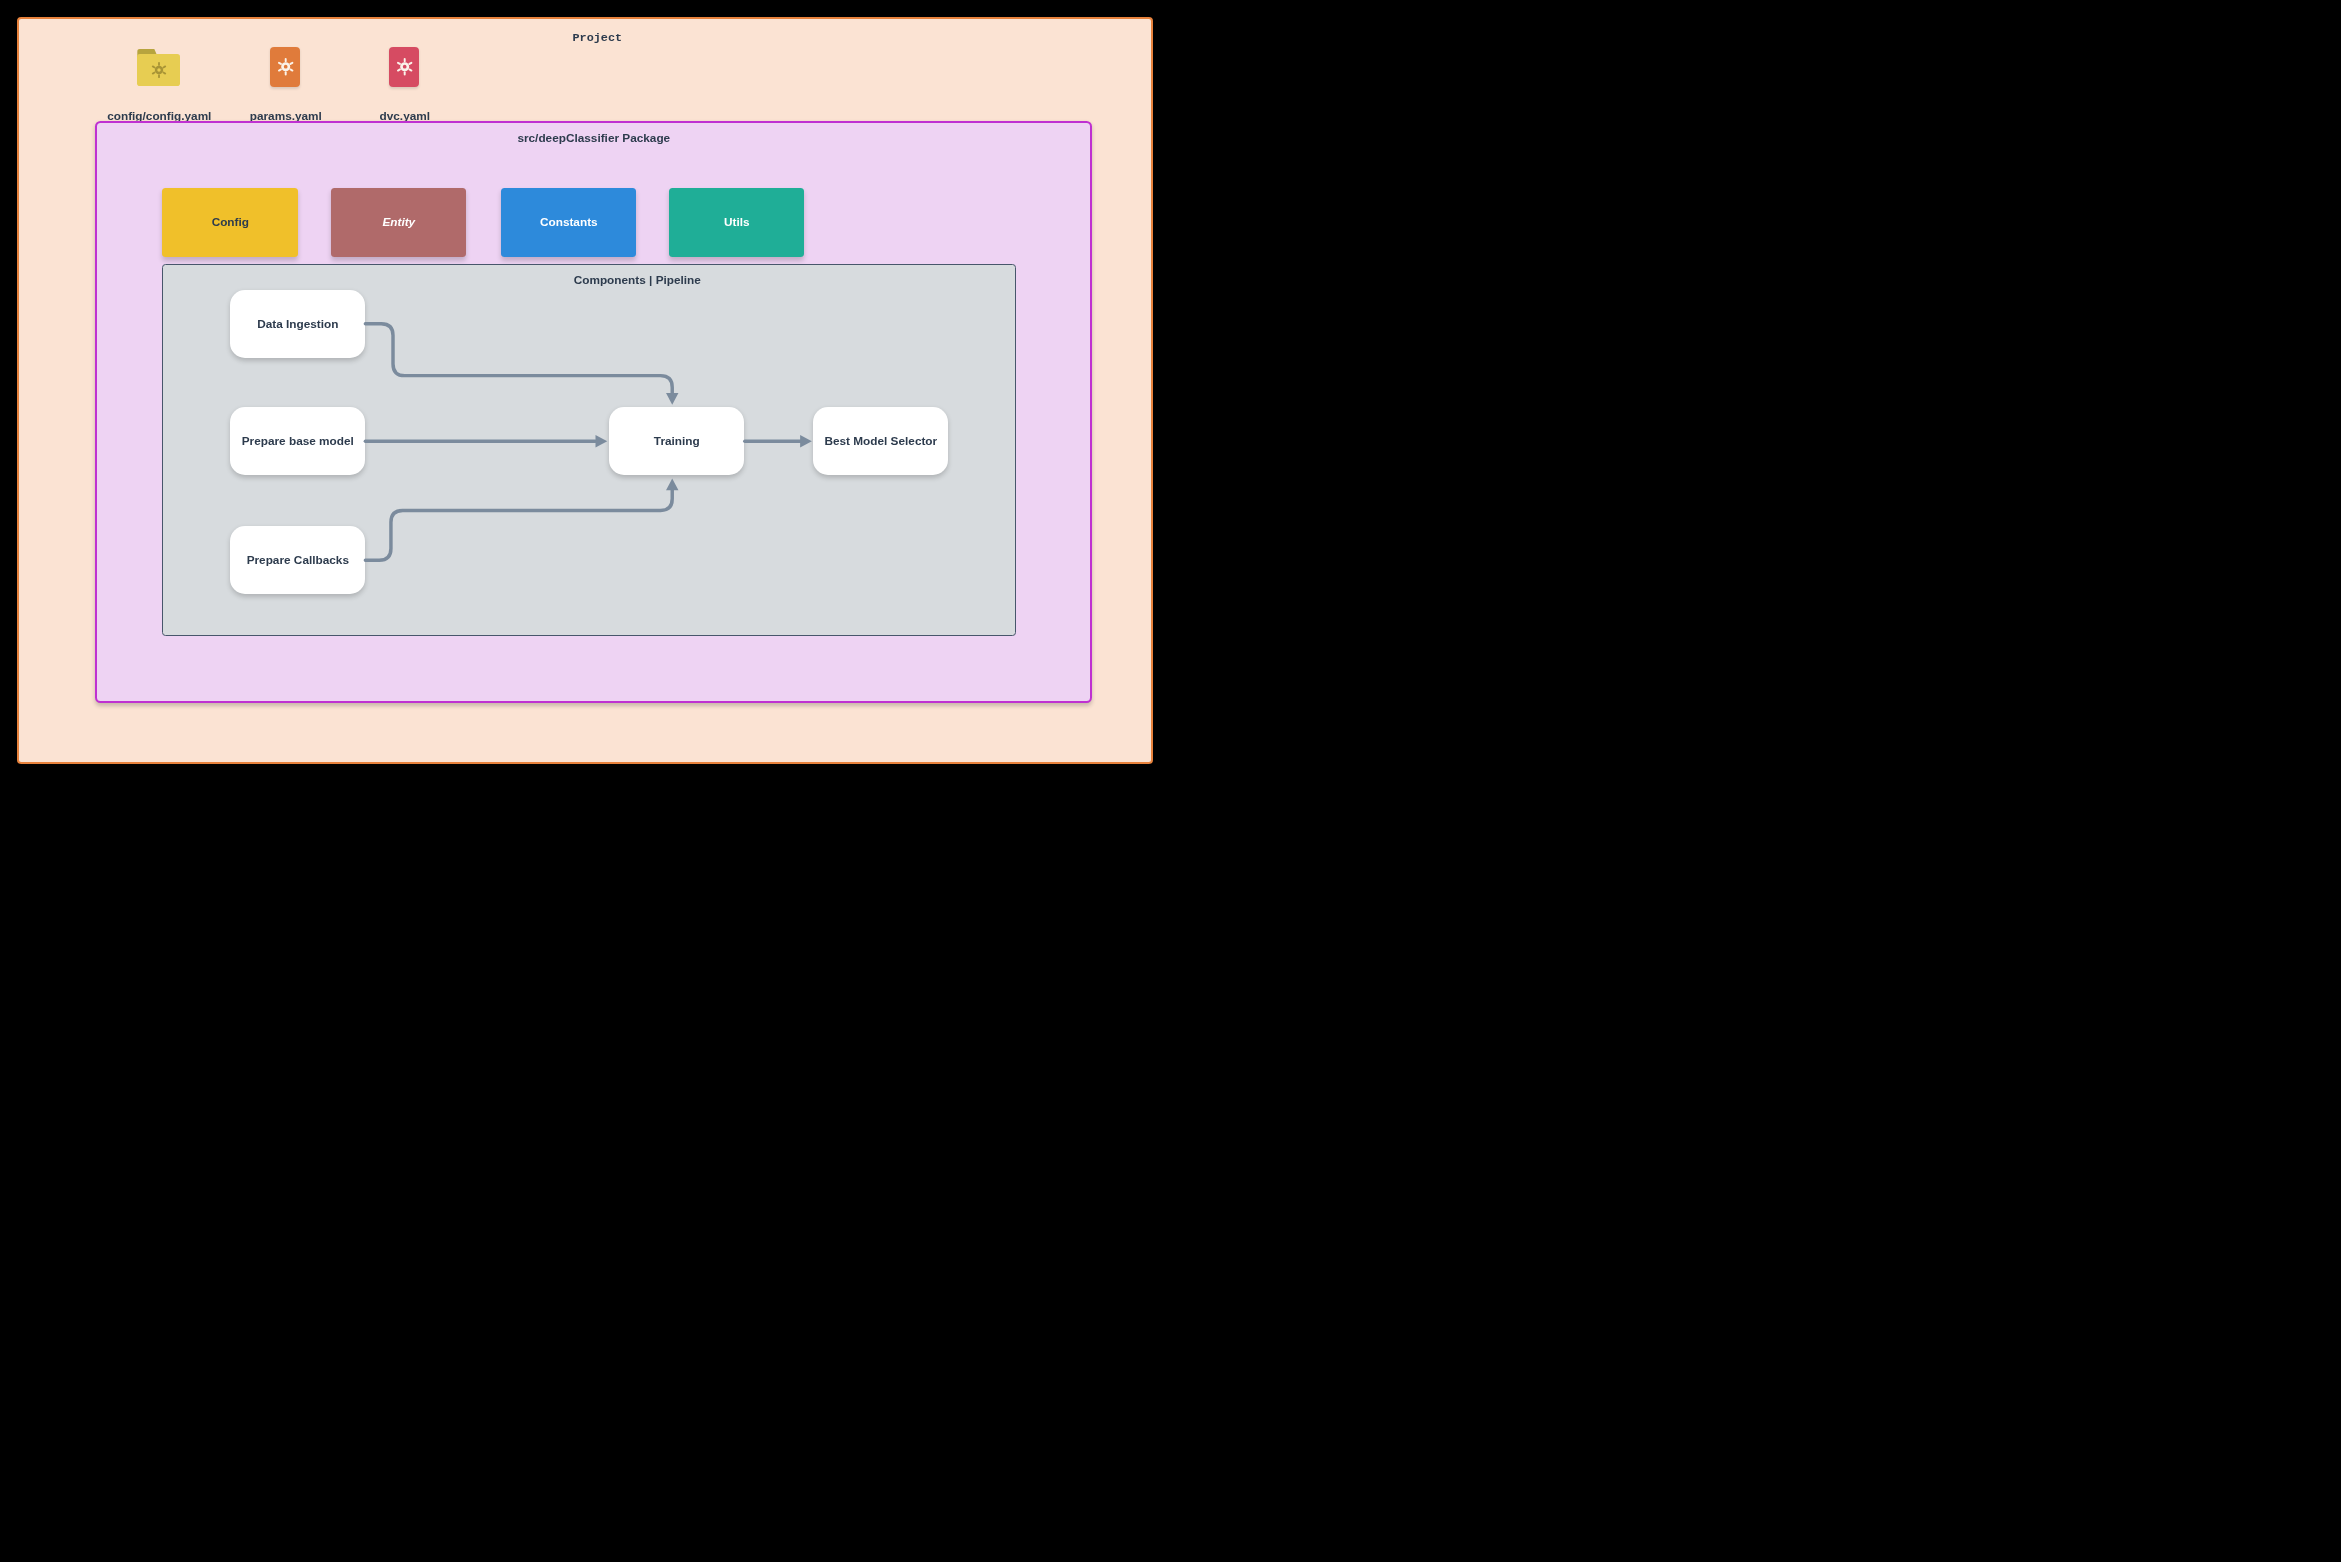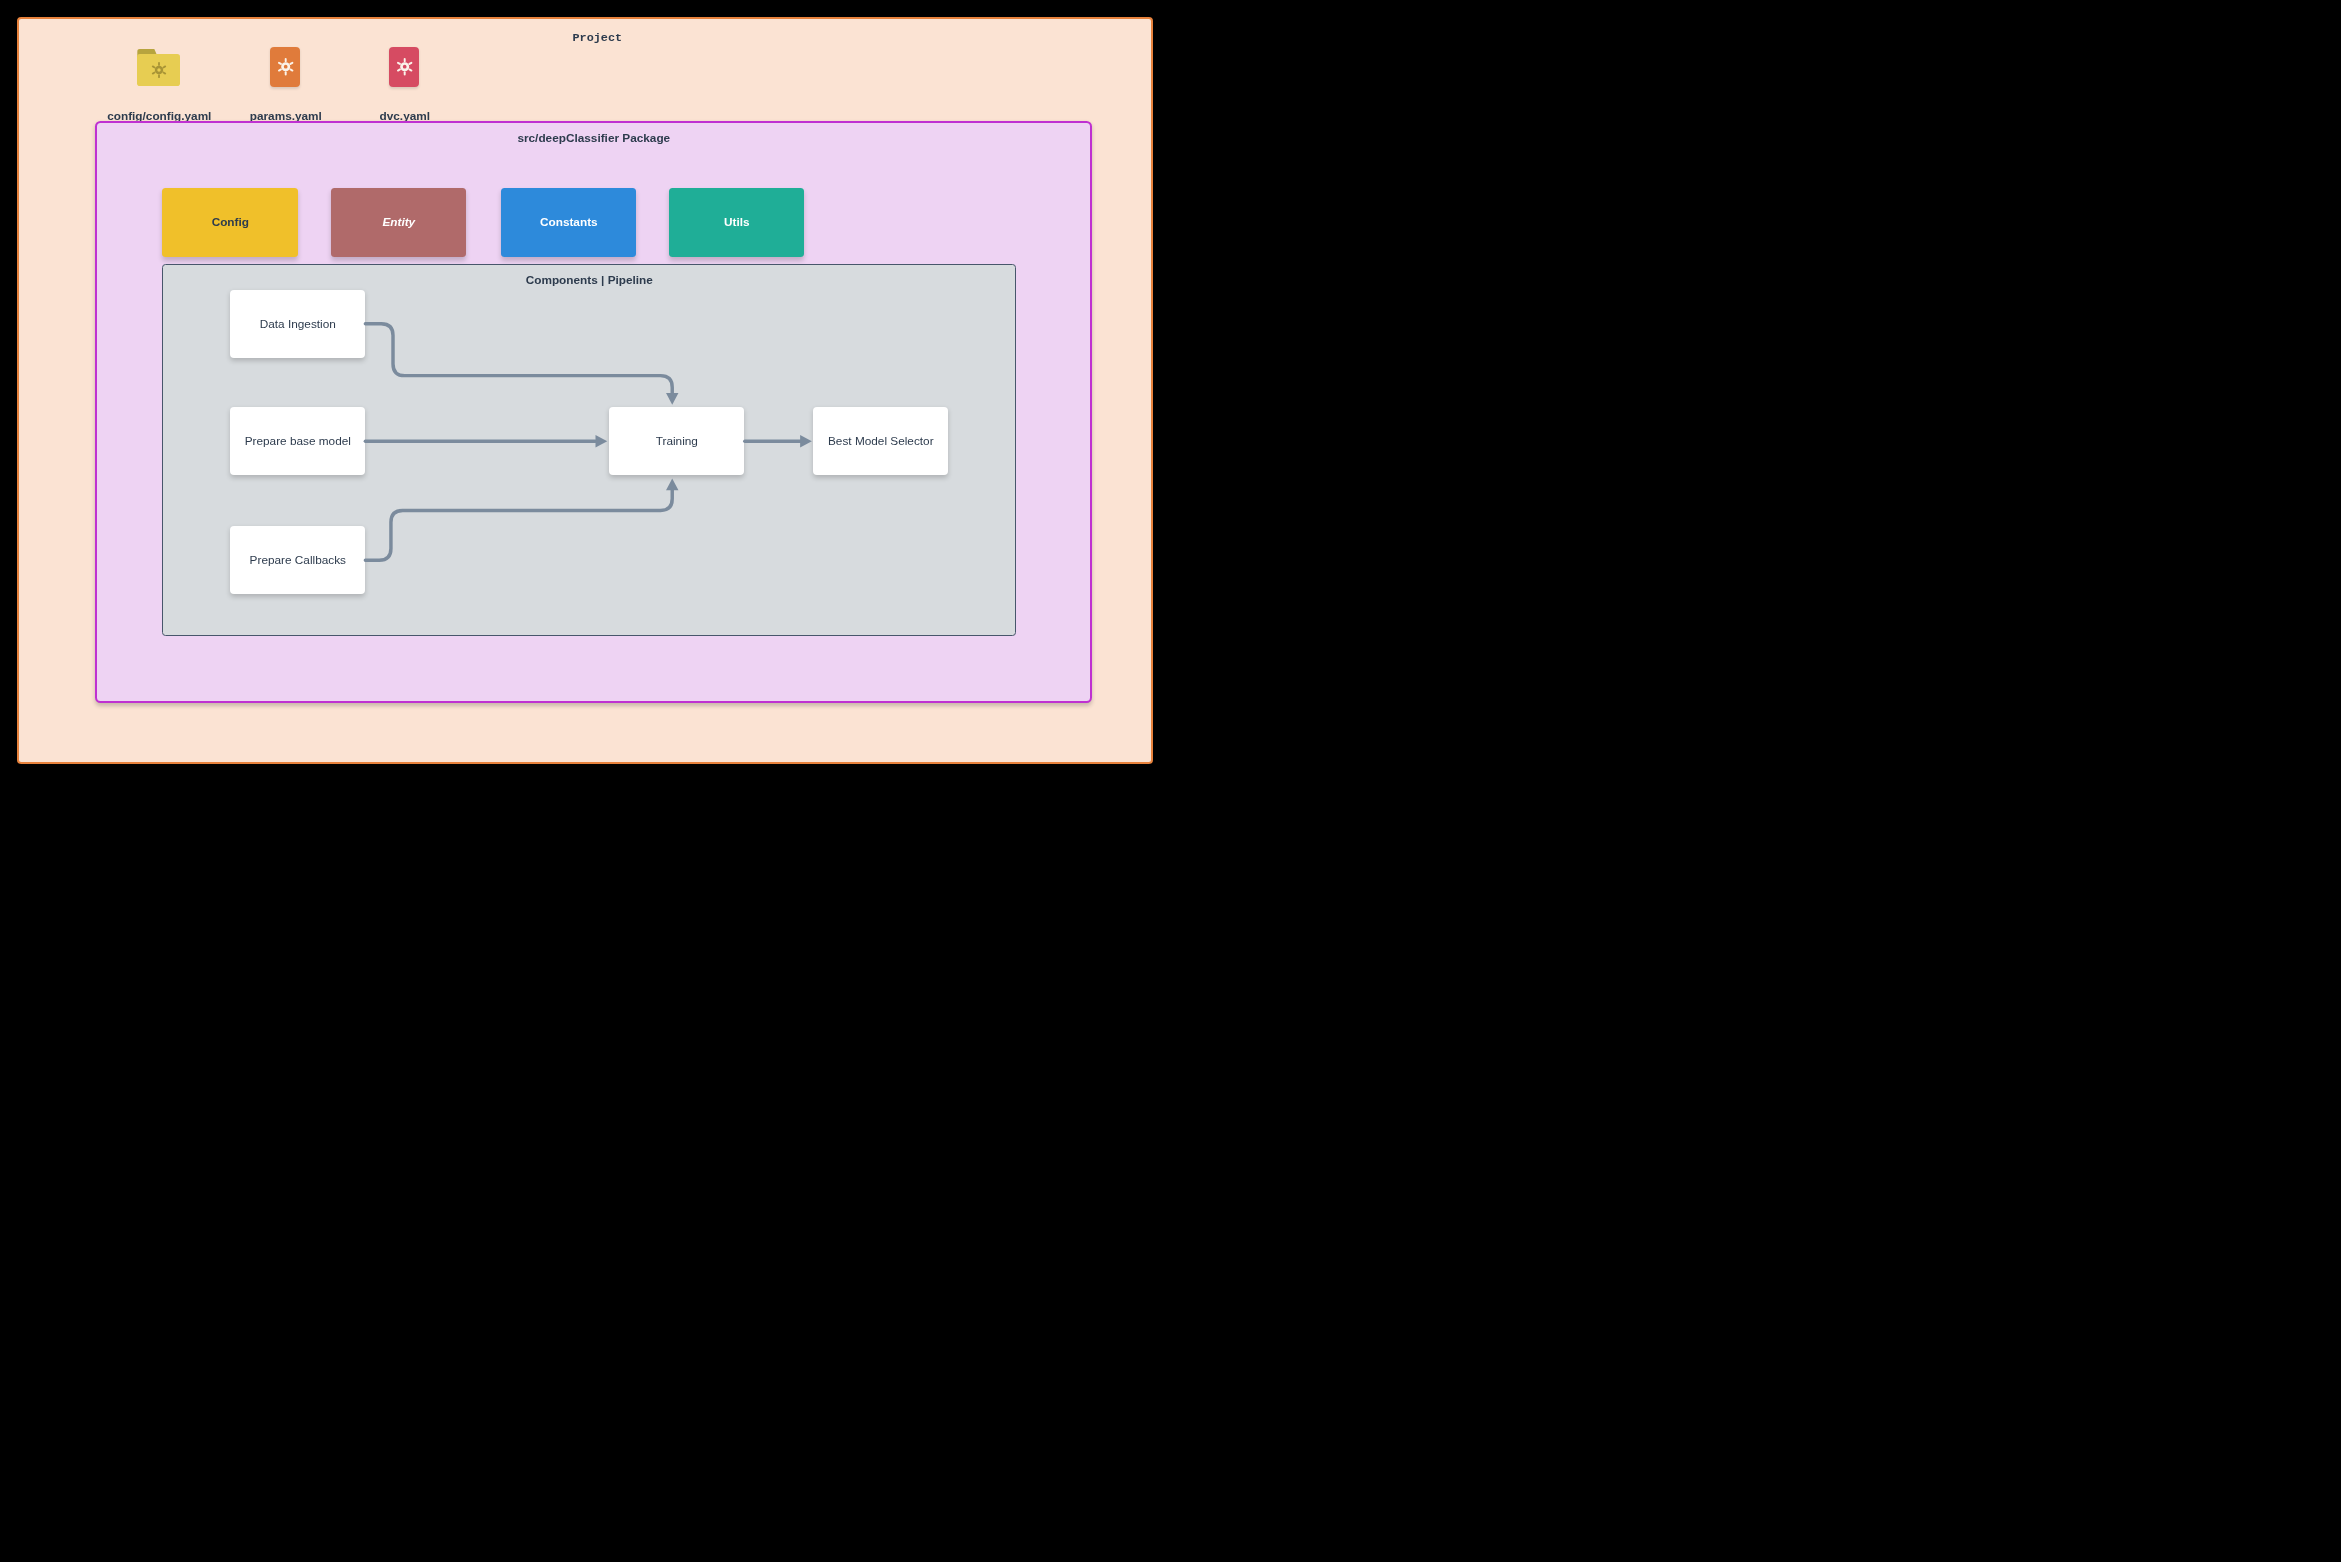--- a/index.html
+++ b/index.html
@@ -39,25 +39,25 @@
   .module{
     top:169px;height:69px;border-radius:3.5px;display:flex;align-items:center;justify-content:center;
     font-size:11.8px;font-weight:700;box-shadow:0 3.5px 5.5px rgba(0,0,0,.18);color:#fff;
   }
   .module.dark-text{color:#2d3b4d;}
   
   .pipeline{
     left:160px;top:261px;width:854px;height:372px;background:#d7dbde;
     border:1.7px solid #47566b;border-radius:3.5px;box-sizing:border-box;
   }
-  .pipeline-title{left:160px;top:271px;width:854px;text-align:center;font-size:11.8px;font-weight:700;}
+  .pipeline-title{left:160px;top:271px;width:854px;text-align:center;font-size:11.8px;font-weight:700;padding-left:48px;}
   .node{
-    width:135px;height:68px;background:#fff;border-radius:4px;
+    width:135px;height:68px;background:#fff;border-radius:15px;
     display:flex;align-items:center;justify-content:center;text-align:center;
-    font-size:11.8px;font-weight:400;box-shadow:0 2.8px 4.8px rgba(0,0,0,.18);color:#2d3b4d;
+    font-size:11.8px;font-weight:700;box-shadow:0 2.8px 4.8px rgba(0,0,0,.18);color:#2d3b4d;
   }
   svg.edges{left:0;top:0;width:1171px;height:781px;pointer-events:none;}
   svg.edges path{fill:none;stroke:#7b8b9d;stroke-width:5;stroke-linecap:round;}
   svg.edges polygon{fill:#7b8b9d;}
 </style>
 </head>
 <body>
 
 <div class="abs canvas">
 

